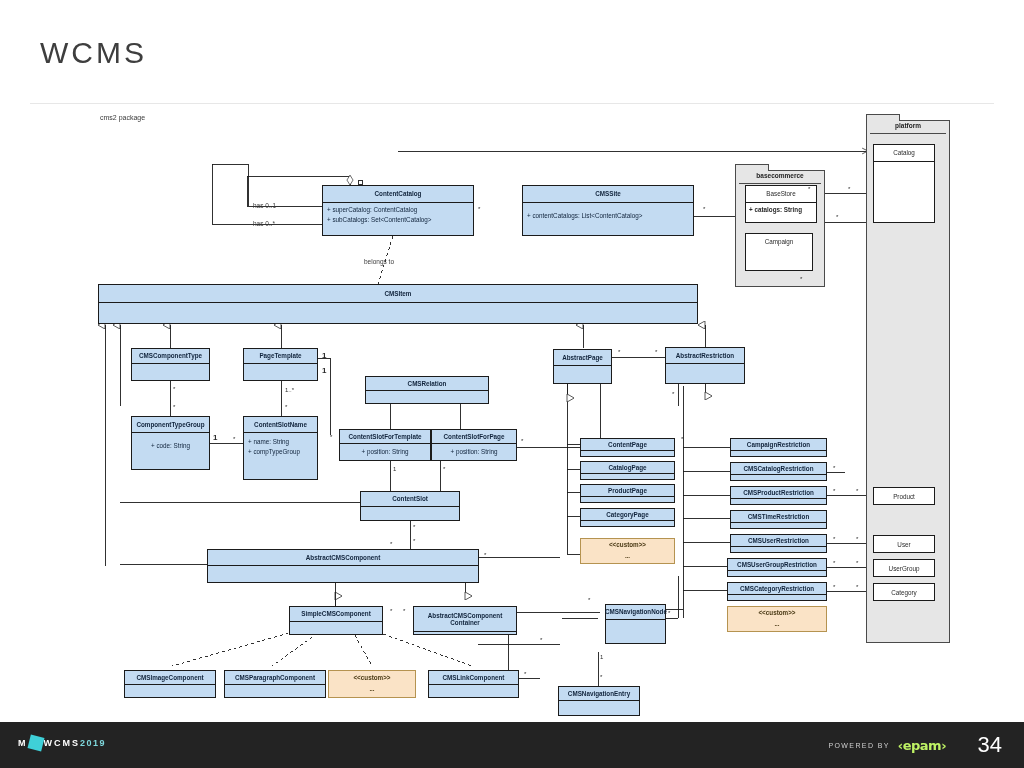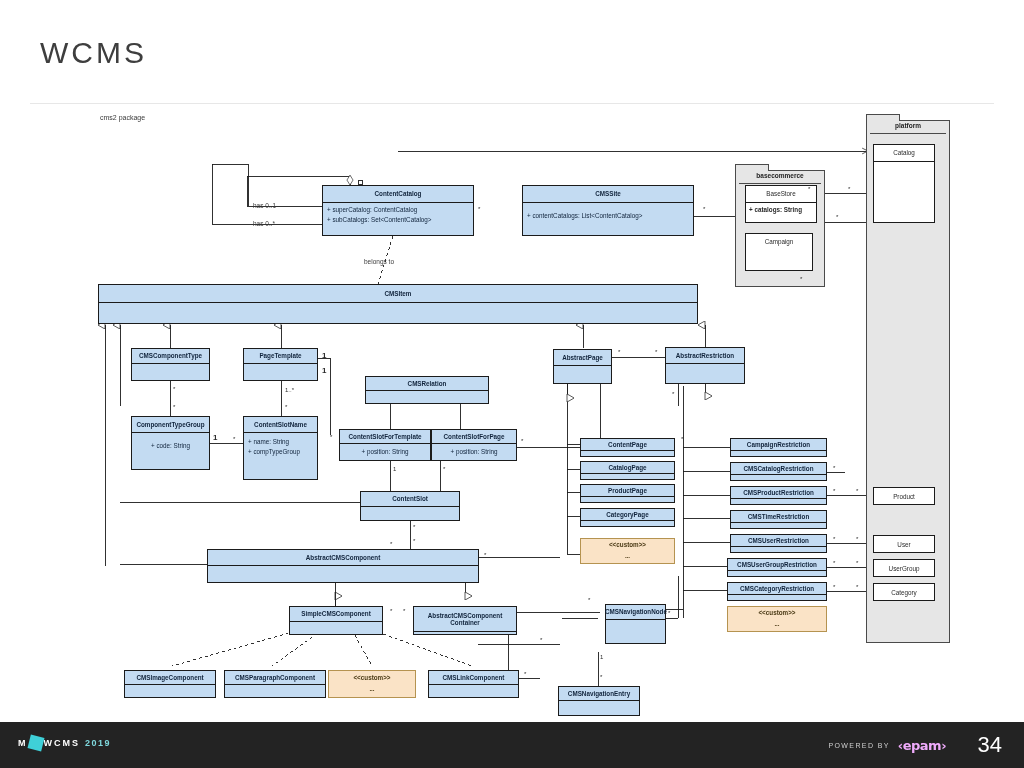--- a/index.html
+++ b/index.html
@@ -83,27 +83,27 @@
     background:#232323;
   }
   #brand{
     position:absolute;left:18px;top:14px;display:flex;align-items:center;
     font-size:9px;letter-spacing:2px;color:#ffffff;font-weight:bold;
   }
   #brand .diamond{
     display:inline-block;width:14px;height:14px;background:#3fd0d8;
     transform:rotate(14deg);margin:0 1px;
   }
-  #brand .yr{color:#7fd8dd;margin-left:5px;letter-spacing:1.5px;}
+  #brand .yr{color:#7fd8dd;letter-spacing:1.5px;}
   #powered{
     position:absolute;right:78px;top:16px;display:flex;align-items:center;gap:8px;
   }
   #powered .pb{font-size:7px;letter-spacing:1.4px;color:#cfcfcf;}
   #powered .epam{
-    font-size:13px;font-weight:bold;color:#f0abfc;letter-spacing:-0.5px;
+    font-size:13px;font-weight:bold;color:#bef264;letter-spacing:-0.5px;
     font-family:"DejaVu Sans", sans-serif;
   }
   #page-no{
     position:absolute;right:22px;top:10px;font-size:22px;color:#ffffff;
   }
 </style>
 </head>
 <body>
 
 <div id="slide">

